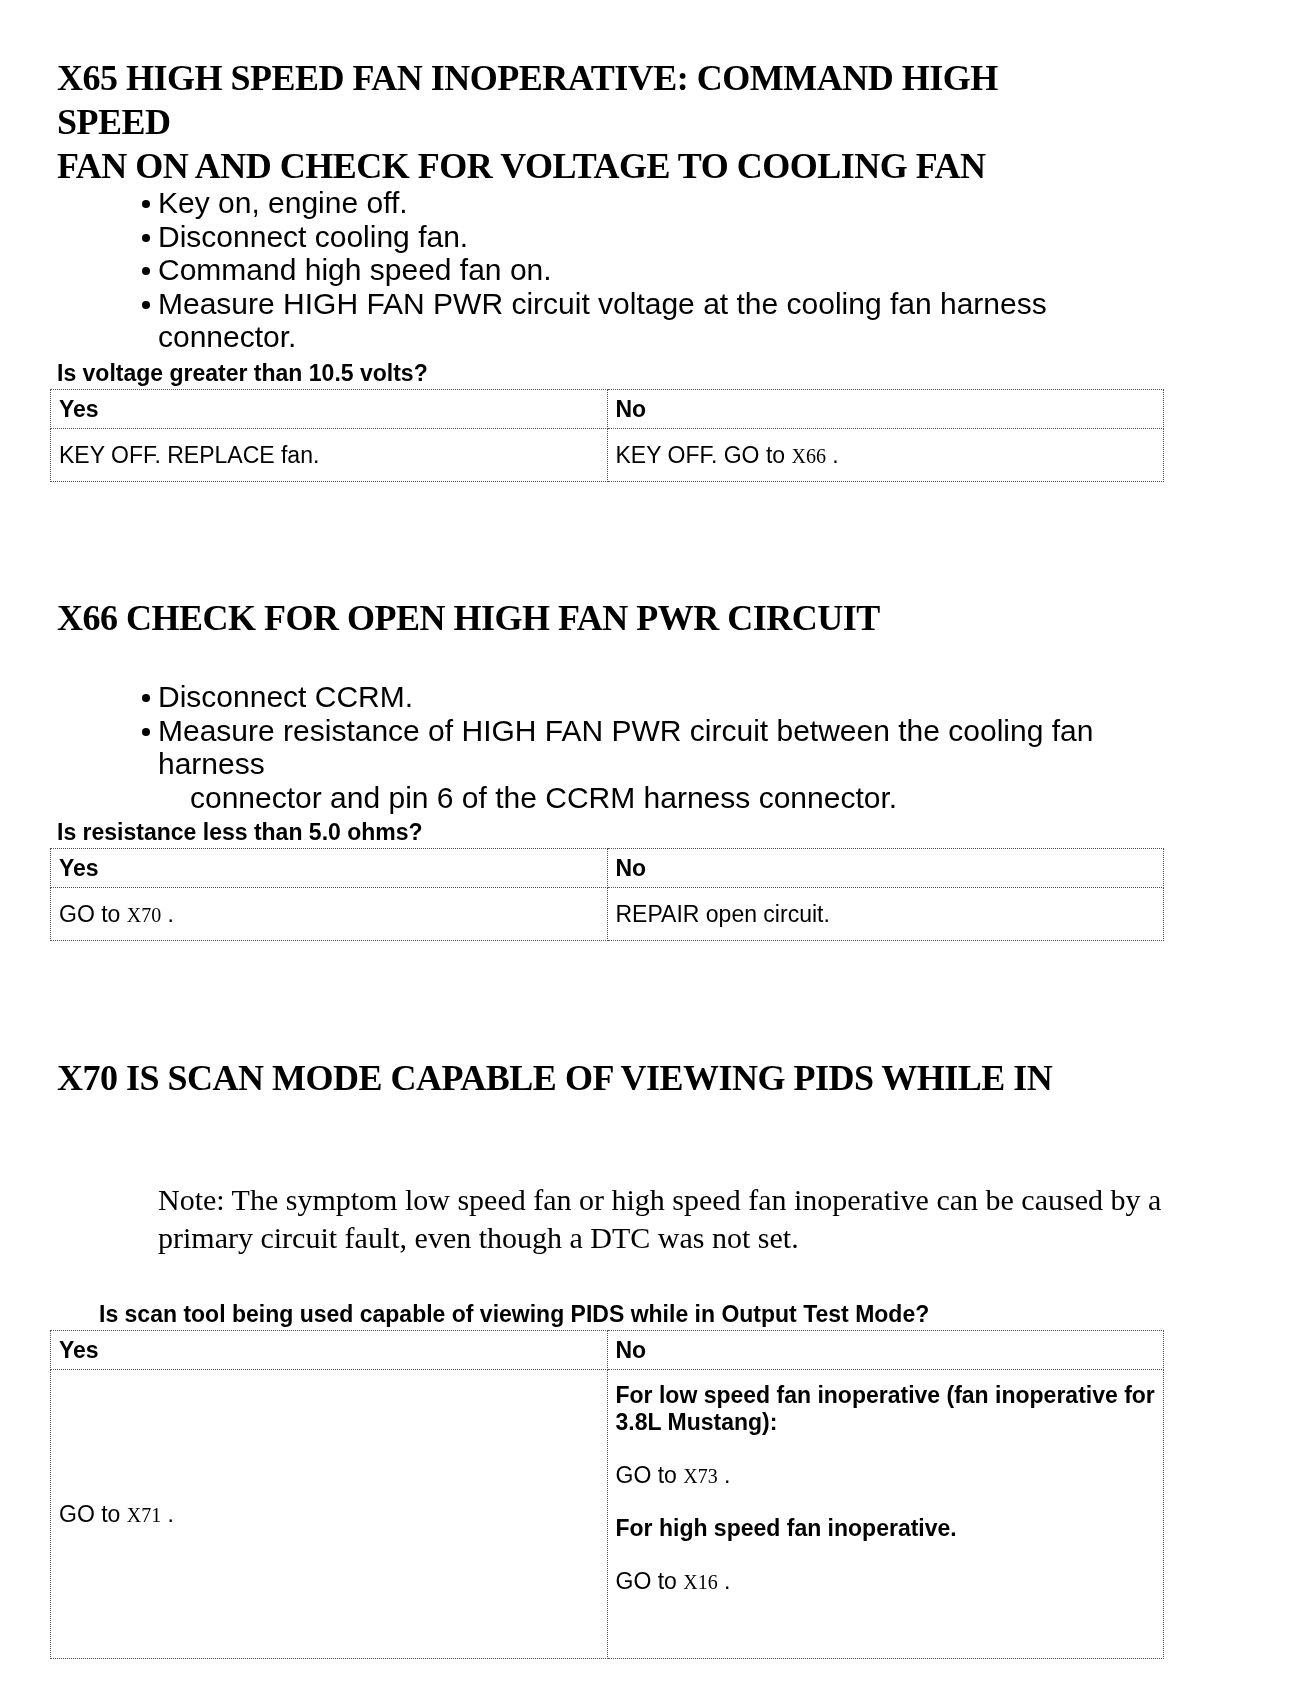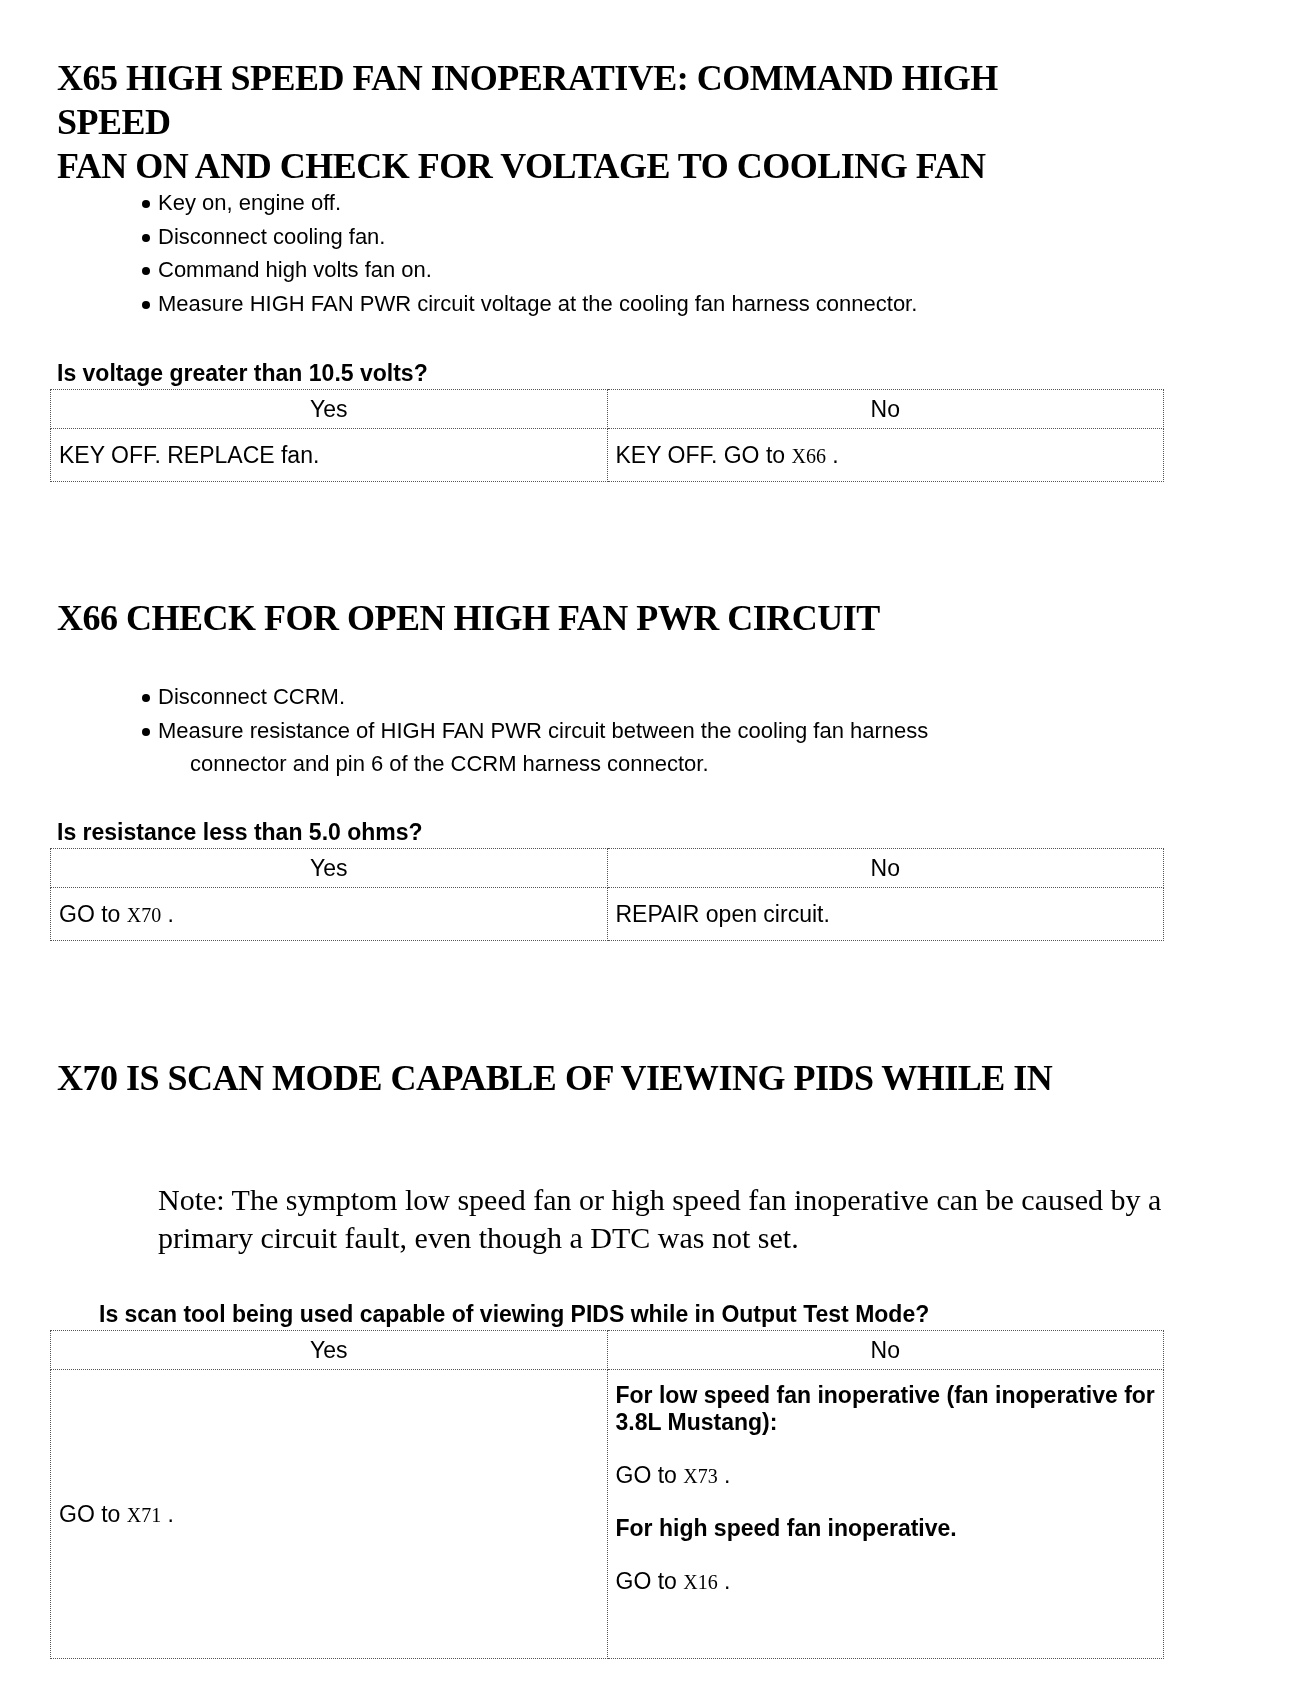--- a/index.html
+++ b/index.html
@@ -7,41 +7,41 @@
   .page { position:absolute; left:0; top:16px; width:1119px; height:1704px; }
   h2.step-title {
     position:absolute; left:57px; margin:0;
     font-family:"Liberation Serif", "DejaVu Serif", serif;
     font-weight:bold; font-size:36px; line-height:44px;
     letter-spacing:-0.5px;
   }
   ul.bullets {
     position:absolute; left:140px; margin:0; padding:0; list-style:none;
     font-family:"Liberation Sans", "DejaVu Sans", sans-serif;
-    font-size:22px; line-height:33.5px;
+    font-size:30px; line-height:33.5px;
   }
   ul.bullets li { position:relative; padding-left:18px; }
   ul.bullets li::before {
     content:""; position:absolute; left:2px; top:14px; width:8px; height:8px;
     border-radius:50%; background:#000;
   }
   ul.bullets li .cont { display:block; padding-left:32px; }
   .question {
     position:absolute; left:57px; margin:0;
     font-family:"Liberation Sans", "DejaVu Sans", sans-serif;
     font-weight:bold; font-size:23px; line-height:28px;
   }
   table.yn {
     position:absolute; left:50px; width:1114px; border-collapse:collapse;
     font-family:"Liberation Sans", "DejaVu Sans", sans-serif; font-size:23px;
   }
   table.yn th, table.yn td {
     border:1px dotted #555; padding:4px 8px; vertical-align:middle;
   }
-  table.yn th { font-weight:normal; text-align:center; height:38px; padding:0 8px; }
+  table.yn th { font-weight:bold; text-align:left; height:38px; padding:0 8px; }
   table.yn td { text-align:left; height:44px; }
   table.yn th:first-child, table.yn td:first-child { width:50%; }
   .ref { font-family:"Liberation Serif", "DejaVu Serif", serif; font-size:20px; }
   .note {
     position:absolute; left:158px; width:1100px; margin:0;
     font-family:"Liberation Serif", "DejaVu Serif", serif; font-size:30px; line-height:38px;
   }
   .note b { font-weight:normal; }
   .bold { font-weight:bold; }
   .cell-block { margin:0; }
@@ -53,21 +53,21 @@
 <div class="page">
 
   <h2 class="step-title" style="top:40px;">
     <span>X65 HIGH SPEED FAN INOPERATIVE: COMMAND HIGH SPEED</span><br>
     <span>FAN ON AND CHECK FOR VOLTAGE TO COOLING FAN</span>
   </h2>
 
   <ul class="bullets" style="top:170px;">
     <li>Key on, engine off.</li>
     <li>Disconnect cooling fan.</li>
-    <li>Command high volts fan on.</li>
+    <li>Command high speed fan on.</li>
     <li>Measure HIGH FAN PWR circuit voltage at the cooling fan harness connector.</li>
   </ul>
 
   <p class="question" style="top:343px;">Is voltage greater than 10.5 volts?</p>
 
   <table class="yn" style="top:373px;">
     <tbody>
         <tr>
       <th>Yes</th>
       <th>No</th>

